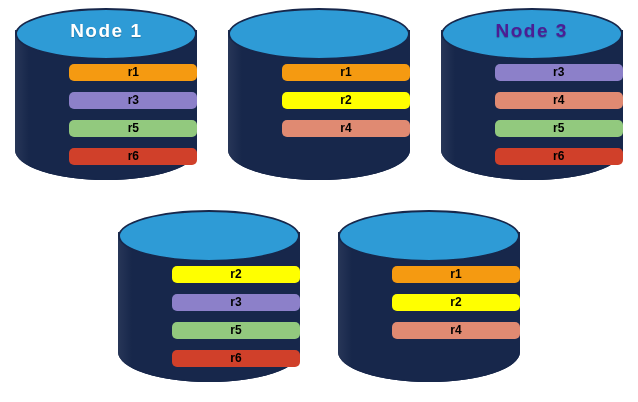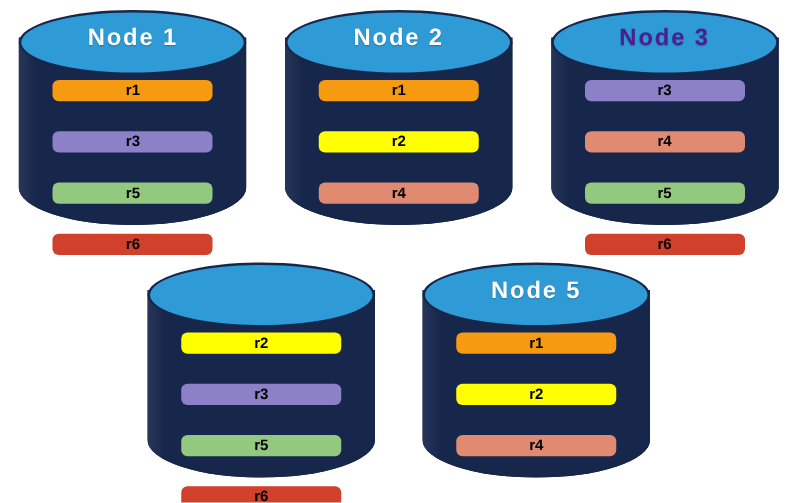--- a/index.html
+++ b/index.html
@@ -102,22 +102,22 @@
 
   
   .replica-stack {
     position: absolute;
     left: 0;
     top: 56px;
     width: 182px;
     z-index: 4;
     display: flex;
     flex-direction: column;
-    align-items: center;
-    gap: 24px;
+    align-items: flex-end;
+    gap: 11px;
   }
 
   .replica-bar {
     width: 128px;
     height: 17px;
     line-height: 17px;
     border-radius: 5px;
     text-align: center;
     color: #000000;
     font-size: 12px;
@@ -141,21 +141,20 @@
             <div class="replica-bar" style="background: rgb(140, 128, 201); color: rgb(0, 0, 0);">r3</div>
             <div class="replica-bar" style="background: rgb(146, 201, 126); color: rgb(0, 0, 0);">r5</div>
             <div class="replica-bar" style="background: rgb(208, 64, 42); color: rgb(0, 0, 0);">r6</div>
           </div>
         </div>
       </div>
       <div class="node-slot">
         <div class="cylinder">
           <div class="cyl-body" style="background: rgb(23, 39, 75);"></div>
           <div class="cyl-top" style="background: rgb(46, 155, 214);"></div>
-          <div class="cyl-title" style="color: rgb(255, 255, 255);">Node 2</div>
           <div class="replica-stack">
             <div class="replica-bar" style="background: rgb(245, 154, 17); color: rgb(0, 0, 0);">r1</div>
             <div class="replica-bar" style="background: rgb(255, 255, 0); color: rgb(0, 0, 0);">r2</div>
             <div class="replica-bar" style="background: rgb(224, 138, 114); color: rgb(0, 0, 0);">r4</div>
           </div>
         </div>
       </div>
       <div class="node-slot">
         <div class="cylinder">
           <div class="cyl-body" style="background: rgb(23, 39, 75);"></div>
@@ -180,21 +179,20 @@
             <div class="replica-bar" style="background: rgb(140, 128, 201); color: rgb(0, 0, 0);">r3</div>
             <div class="replica-bar" style="background: rgb(146, 201, 126); color: rgb(0, 0, 0);">r5</div>
             <div class="replica-bar" style="background: rgb(208, 64, 42); color: rgb(0, 0, 0);">r6</div>
           </div>
         </div>
       </div>
       <div class="node-slot">
         <div class="cylinder">
           <div class="cyl-body" style="background: rgb(23, 39, 75);"></div>
           <div class="cyl-top" style="background: rgb(46, 155, 214);"></div>
-          <div class="cyl-title" style="color: rgb(255, 255, 255);">Node 5</div>
           <div class="replica-stack">
             <div class="replica-bar" style="background: rgb(245, 154, 17); color: rgb(0, 0, 0);">r1</div>
             <div class="replica-bar" style="background: rgb(255, 255, 0); color: rgb(0, 0, 0);">r2</div>
             <div class="replica-bar" style="background: rgb(224, 138, 114); color: rgb(0, 0, 0);">r4</div>
           </div>
         </div>
       </div>
     </div>
 </div>
 

